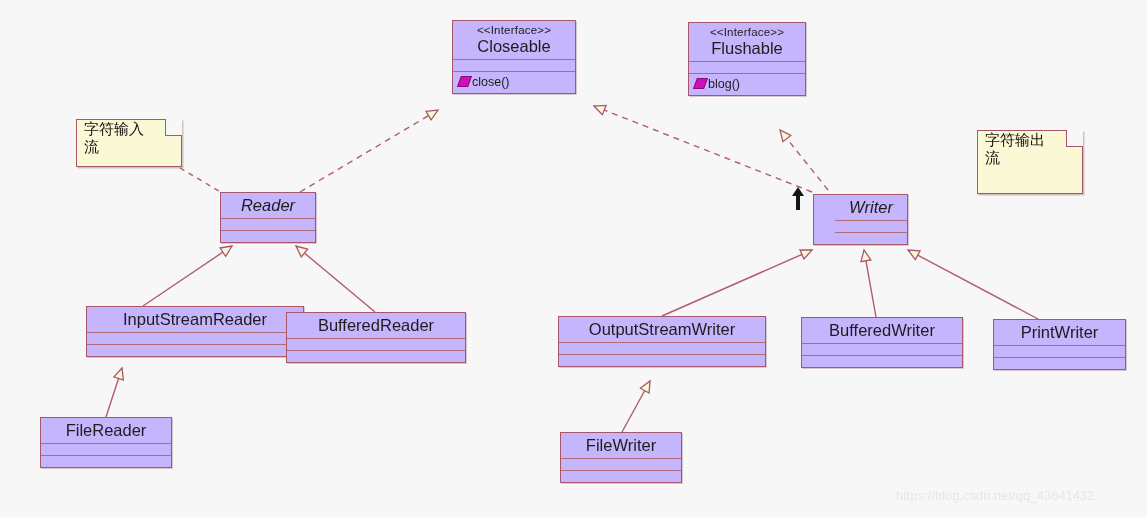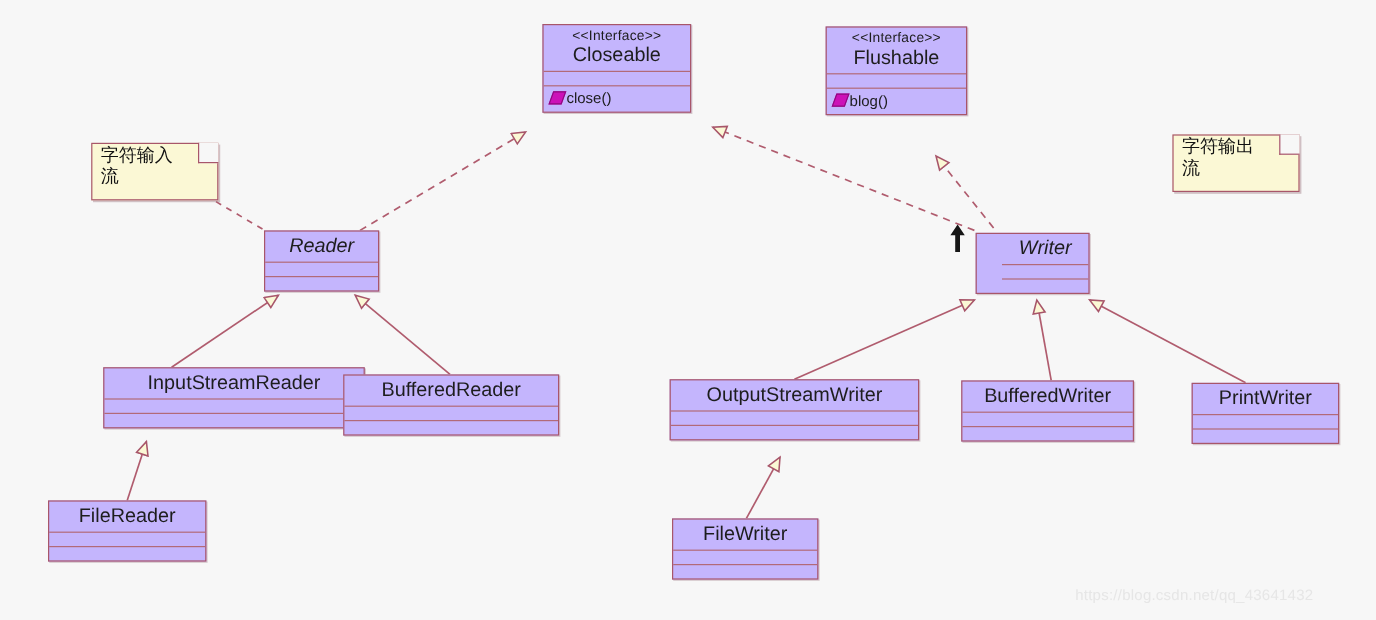--- a/index.html
+++ b/index.html
@@ -228,31 +228,31 @@
   <div class="uml" id="box-outputstreamwriter" style="left:558px;top:316px;width:208px;">
     <div class="name">
       <span class="title">OutputStreamWriter</span>
     </div>
     <div class="sep"></div>
     <div class="compartment"></div>
     <div class="sep"></div>
     <div class="compartment"></div>
   </div>
 
-  <div class="uml" id="box-bufferedwriter" style="left:801px;top:317px;width:144px;">
+  <div class="uml" id="box-bufferedwriter" style="left:801px;top:317px;width:162px;">
     <div class="name">
       <span class="title">BufferedWriter</span>
     </div>
     <div class="sep"></div>
     <div class="compartment"></div>
     <div class="sep"></div>
     <div class="compartment"></div>
   </div>
 
-  <div class="uml" id="box-printwriter" style="left:993px;top:319px;width:123px;">
+  <div class="uml" id="box-printwriter" style="left:993px;top:319px;width:133px;">
     <div class="name">
       <span class="title">PrintWriter</span>
     </div>
     <div class="sep"></div>
     <div class="compartment"></div>
     <div class="sep"></div>
     <div class="compartment"></div>
   </div>
 
   <div class="uml" id="box-filewriter" style="left:560px;top:432px;width:122px;">
@@ -264,21 +264,21 @@
     <div class="sep"></div>
     <div class="compartment"></div>
   </div>
 
   <div class="note" id="note-input" style="left:76px;top:119px;width:106px;height:48px;">
     <span class="fold"></span>
     <span class="line">字符输入</span>
     <span class="line">流</span>
   </div>
 
-  <div class="note" id="note-output" style="left:977px;top:112px;width:106px;height:48px;">
+  <div class="note" id="note-output" style="left:977px;top:130px;width:106px;height:64px;">
     <span class="fold"></span>
     <span class="line">字符输出</span>
     <span class="line">流</span>
   </div>
 
   <svg id="cursor" viewBox="0 0 18 26" xmlns="http://www.w3.org/2000/svg">
     <path d="M9,1 L15,10 L11,10 L11,24 L7,24 L7,10 L3,10 Z" fill="#161616"></path>
   </svg>
 
   <div id="watermark">https://blog.csdn.net/qq_43641432</div>

